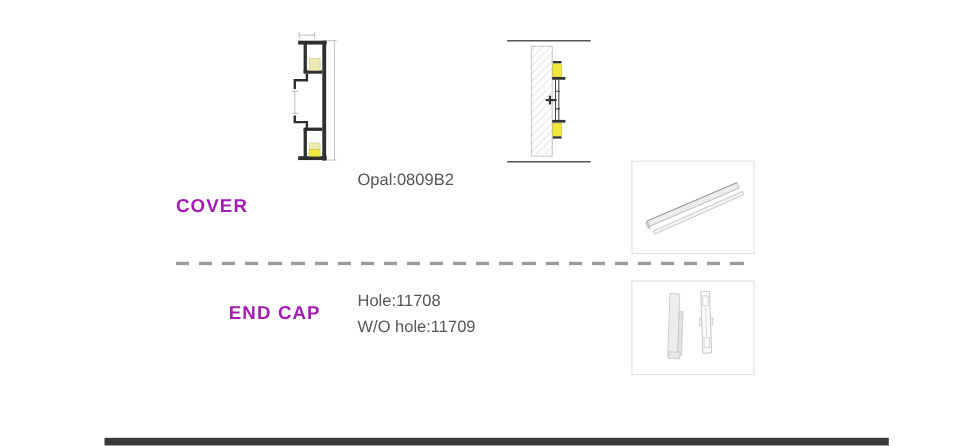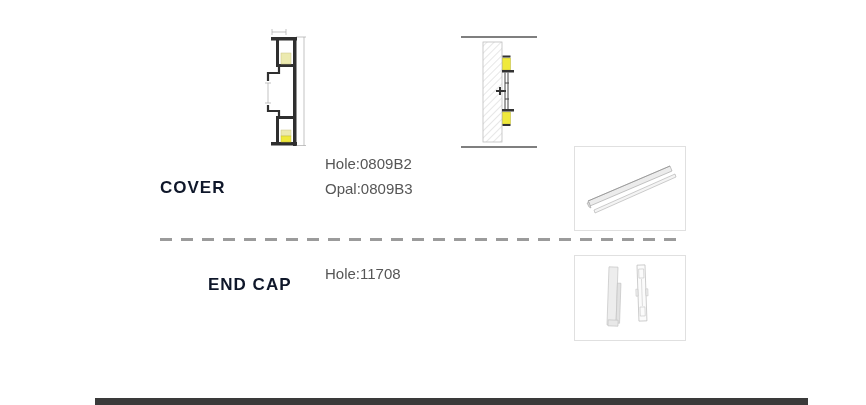--- a/index.html
+++ b/index.html
@@ -3,21 +3,21 @@
 <meta charset="utf-8">
 <style>
   html,body{margin:0;padding:0;background:#ffffff;}
   body{
     width:866px;height:405px;position:relative;overflow:hidden;
     font-family:"Liberation Sans", sans-serif;
     -webkit-font-smoothing:antialiased;
   }
   .abs{position:absolute;}
   .section-label{
-    font-size:17px;font-weight:bold;color:#0f172a;letter-spacing:1px;
+    font-size:17px;font-weight:bold;color:#a21caf;letter-spacing:1px;
   }
   .spec-list{font-size:15px;color:#565656;}
   .spec-line{line-height:25px;white-space:nowrap;}
   .spec-list.tight .spec-line{line-height:24px;}
   .img-box{
     background:#ffffff;border:1px solid #e0e0e0;box-sizing:border-box;
     display:flex;align-items:center;justify-content:center;
   }
   .divider{
     height:3px;
@@ -88,39 +88,39 @@
         <path d="M47,44.5 V81 M50,44.5 V81"></path>
         <path d="M47,55 H51 M47,71 H51"></path>
       </g>
     </g>
   </svg>
 </div>
 
 <div class="abs section-label" style="left:160px;top:178px;">COVER</div>
 
 <div class="abs spec-list" style="left:325px;top:151px;">
-  <div class="spec-line">Hole:0809B2</div>
-  <div class="spec-line">Opal:0809B3</div>
+  <div class="spec-line">Opal:0809B2</div>
 </div>
 
 <div class="abs img-box" style="left:574px;top:146px;width:112px;height:85px;">
   <svg width="110" height="83" viewBox="0 0 110 83">
     <polygon points="13,54 95,19 97,24 15,59" fill="#ececec" stroke="#9e9e9e" stroke-width="0.6"></polygon>
     <polygon points="12,56 14,60 16,61 14,55" fill="#d8d8d8" stroke="#999999" stroke-width="0.5"></polygon>
     <polygon points="19,63 100,27 101,30 20,66" fill="#f4f4f4" stroke="#ababab" stroke-width="0.6"></polygon>
     <path d="M13,54 L95,19" stroke="#8b8b8b" stroke-width="0.7"></path>
   </svg>
 </div>
 
 <div class="abs divider" style="left:160px;top:238px;width:524px;"></div>
 
 <div class="abs section-label" style="left:160px;top:275px;margin-left:48px;">END CAP</div>
 
 <div class="abs spec-list tight" style="left:325px;top:262px;">
   <div class="spec-line">Hole:11708</div>
+  <div class="spec-line">W/O hole:11709</div>
 </div>
 
 <div class="abs img-box" style="left:574px;top:255px;width:112px;height:86px;">
   <svg width="110" height="84" viewBox="0 0 110 84">
 
     <g transform="rotate(2 38 40)">
       <rect x="33" y="11" width="9" height="58" fill="#ededed" stroke="#c4c4c4" stroke-width="0.7"></rect>
       <rect x="42" y="27" width="3.5" height="40" fill="#e2e2e2" stroke="#c4c4c4" stroke-width="0.7"></rect>
       <rect x="34" y="64" width="10" height="6" fill="#e8e8e8" stroke="#c4c4c4" stroke-width="0.7"></rect>
     </g>

